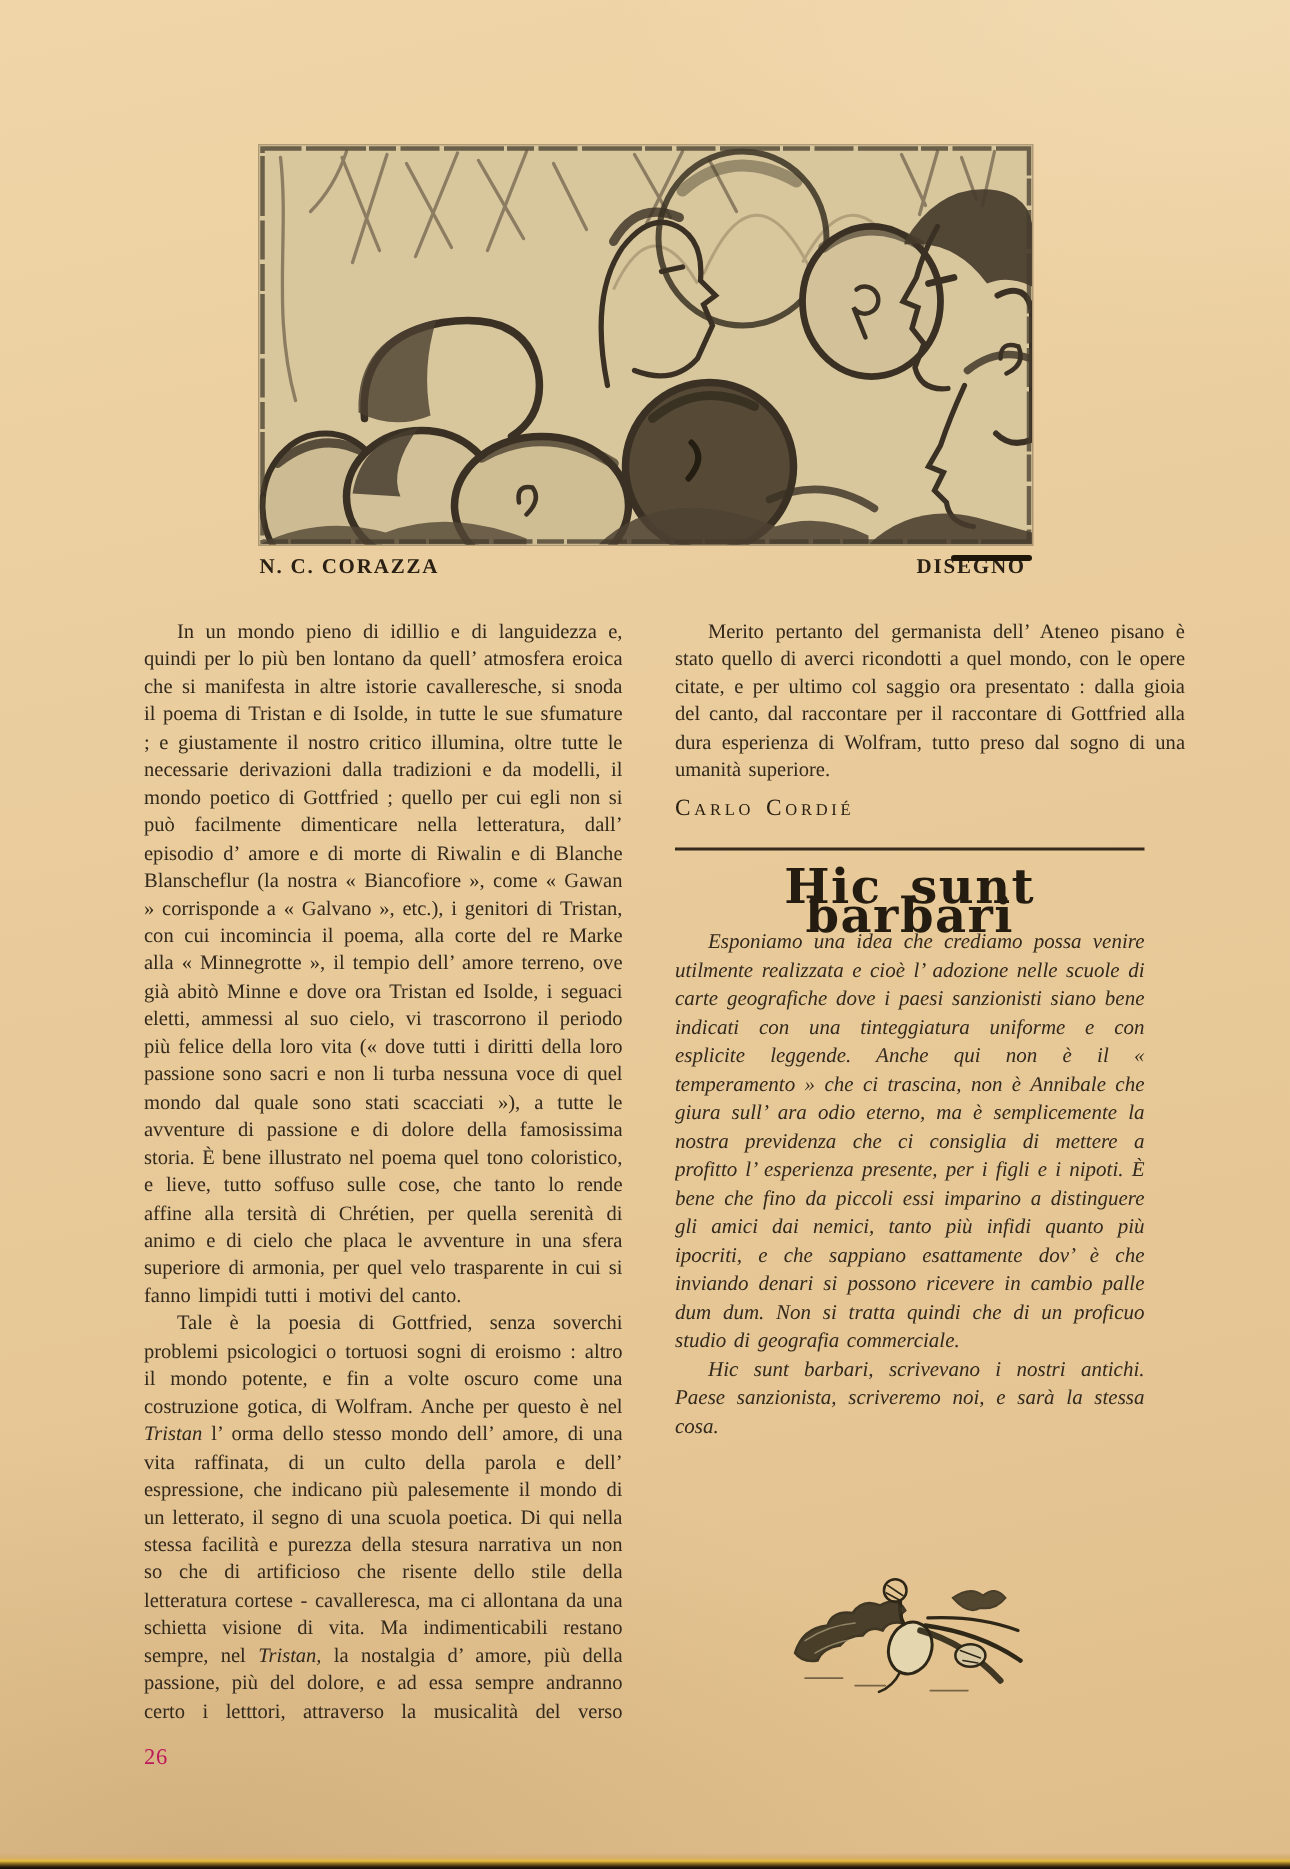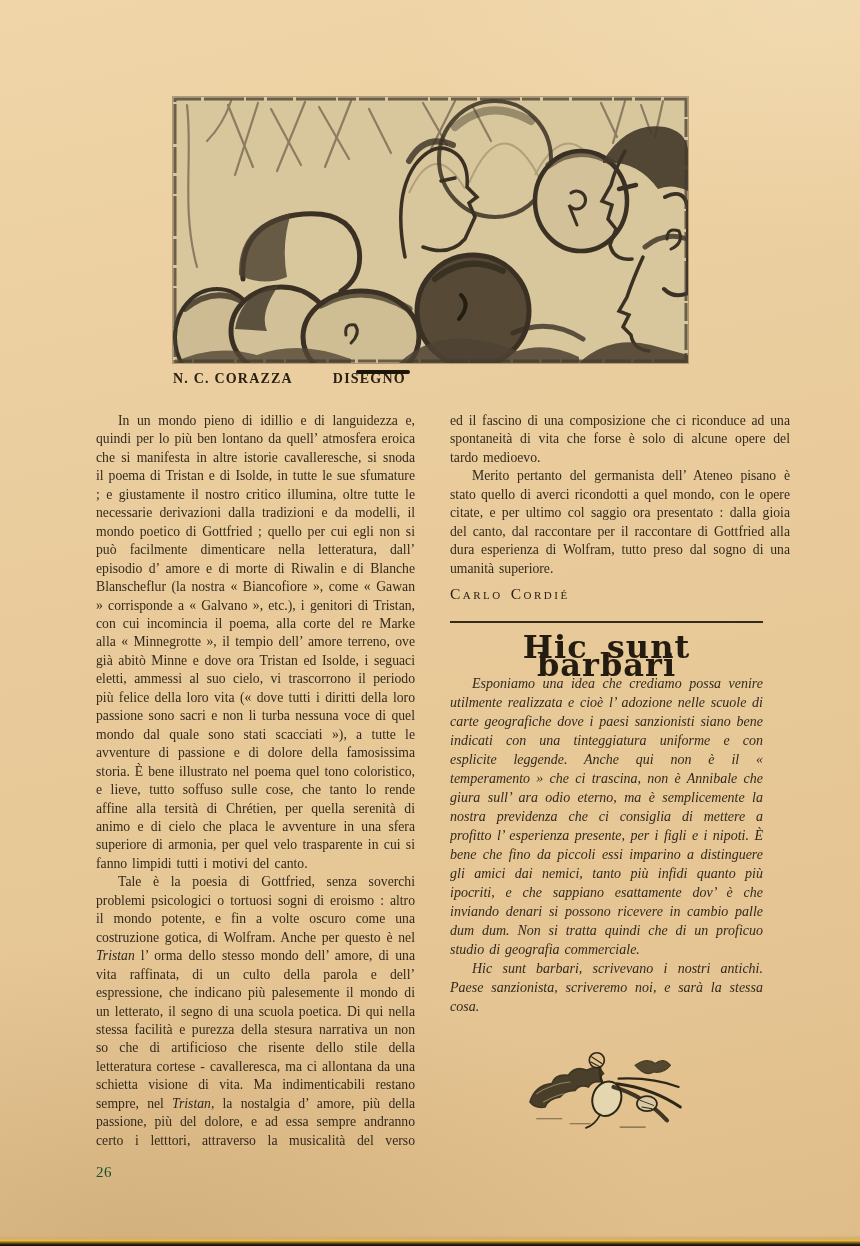--- a/index.html
+++ b/index.html
@@ -10,43 +10,43 @@
       radial-gradient(ellipse 900px 500px at 15% 100%, rgba(140,100,50,0.18), rgba(0,0,0,0) 60%),
       radial-gradient(ellipse 700px 400px at 95% 0%, rgba(255,240,210,0.25), rgba(0,0,0,0) 60%),
       linear-gradient(168deg,#efd5a8 0%, #e9cb9b 45%, #e4c492 80%, #dfbd8a 100%);
     color:#33291c;
   }
   .abs{position:absolute;}
   
   .artwork{left:173px;top:97px;width:515px;height:266px;background:#d8c69c;box-shadow:0 0 0 1px rgba(60,48,32,.35);}
   .artwork svg{display:block;width:100%;height:100%;}
   
-  .caption-row{left:173px;top:371px;width:515px;display:flex;align-items:flex-start;
-    font-weight:bold;font-size:14px;letter-spacing:1.2px;color:#2a2013;gap:40px;}
+  .caption-row{left:173px;top:371px;width:515px;display:flex;justify-content:space-between;align-items:flex-start;
+    font-weight:bold;font-size:14px;letter-spacing:1.2px;color:#2a2013;}
   .caption-right{position:relative;padding-right:4px;}
   .smear{position:absolute;top:-1px;right:0px;width:54px;height:4px;background:#1e1709;border-radius:2px;}
   
   .col{font-size:13.7px;line-height:18.45px;text-align:justify;word-spacing:1.5px;}
   .col p{margin:0;}
   .col p.indent{text-indent:22px;}
   .col p.cont{text-align-last:justify;}
   .it{font-style:italic;}
   .col-left{left:96px;top:412px;width:319px;height:745px;overflow:hidden;}
   .col-right{left:450px;top:412px;width:340px;height:660px;overflow:hidden;}
   .signature{text-align:left;padding-right:24px;margin-top:7px;font-variant:small-caps;
     letter-spacing:2.5px;font-size:15.5px;color:#2a2013;}
   .rule{width:313px;border:none;border-top:2px solid #352b1d;margin:17px 0 0 0;}
   .article2-title{width:313px;margin:15px 0 0 0;text-align:center;font-family:"DejaVu Serif",serif;
     font-weight:bold;font-size:32px;letter-spacing:1px;word-spacing:7px;color:#241c10;}
   .article2{width:313px;font-style:italic;font-size:14px;line-height:19px;}
   
   .vignette{left:520px;top:1050px;width:167px;height:84px;}
   .vignette svg{display:block;width:100%;height:100%;}
   
-  .page-number{left:96px;top:1164px;font-size:15px;letter-spacing:.5px;color:#14532d;}
+  .page-number{left:96px;top:1164px;font-size:15px;letter-spacing:.5px;color:#be185d;}
   
   .bottom-edge{left:0;bottom:0;width:860px;height:11px;
     background:linear-gradient(to bottom, rgba(170,130,70,0) 0%, #d3ad72 30%, #e6ba3e 52%, #8a691f 68%, #241a0e 88%, #140d06 100%);}
 </style>
 </head>
 <body>
 
 <div class="abs artwork">
   <svg viewBox="0 0 515 266" xmlns="http://www.w3.org/2000/svg">
     <rect width="515" height="266" fill="#d8c69c"></rect>
@@ -120,21 +120,20 @@
   </span>
 </div>
 
 <div class="abs col col-left">
     <p class="indent"><span>In un mondo pieno di idillio e di languidezza e, quindi per lo più ben lontano da quell’ atmosfera eroica che si manifesta in altre istorie cavalleresche, si snoda il poema di Tristan e di Isolde, in tutte le sue sfumature ; e giustamente il nostro critico illumina, oltre tutte le necessarie derivazioni dalla tradizioni e da modelli, il mondo poetico di Gottfried ; quello per cui egli non si può facilmente dimenticare nella letteratura, dall’ episodio d’ amore e di morte di Riwalin e di Blanche Blanscheflur (la nostra « Biancofiore », come « Gawan » corrisponde a « Galvano », etc.), i genitori di Tristan, con cui incomincia il poema, alla corte del re Marke alla « Minnegrotte », il tempio dell’ amore terreno, ove già abitò Minne e dove ora Tristan ed Isolde, i seguaci eletti, ammessi al suo cielo, vi trascorrono il periodo più felice della loro vita (« dove tutti i diritti della loro passione sono sacri e non li turba nessuna voce di quel mondo dal quale sono stati scacciati »), a tutte le avventure di passione e di dolore della famosissima storia. È bene illustrato nel poema quel tono coloristico, e lieve, tutto soffuso sulle cose, che tanto lo rende affine alla tersità di Chrétien, per quella serenità di animo e di cielo che placa le avventure in una sfera superiore di armonia, per quel velo trasparente in cui si fanno limpidi tutti i motivi del canto.</span></p>
     <p class="indent cont"><span>Tale è la poesia di Gottfried, senza soverchi problemi psicologici o tortuosi sogni di eroismo : altro il mondo potente, e fin a volte oscuro come una costruzione gotica, di Wolfram. Anche per questo è nel </span><span class="it">Tristan</span><span> l’ orma dello stesso mondo dell’ amore, di una vita raffinata, di un culto della parola e dell’ espressione, che indicano più palesemente il mondo di un letterato, il segno di una scuola poetica. Di qui nella stessa facilità e purezza della stesura narrativa un non so che di artificioso che risente dello stile della letteratura cortese - cavalleresca, ma ci allontana da una schietta visione di vita. Ma indimenticabili restano sempre, nel </span><span class="it">Tristan,</span><span> la nostalgia d’ amore, più della passione, più del dolore, e ad essa sempre andranno certo i letttori, attraverso la musicalità del verso</span></p>
   </div>
 
 <div class="abs col col-right">
   <div>
-      <p><span>ed il fascino di una composizione che ci riconduce ad una spontaneità di vita che forse è solo di alcune opere del tardo medioevo.</span></p>
       <p class="indent"><span>Merito pertanto del germanista dell’ Ateneo pisano è stato quello di averci ricondotti a quel mondo, con le opere citate, e per ultimo col saggio ora presentato : dalla gioia del canto, dal raccontare per il raccontare di Gottfried alla dura esperienza di Wolfram, tutto preso dal sogno di una umanità superiore.</span></p>
     </div>
   <div class="signature">Carlo Cordié</div>
   <hr class="rule">
   <h2 class="article2-title">Hic sunt barbari</h2>
   <div class="article2">
       <p class="indent"><span>Esponiamo una idea che crediamo possa venire utilmente realizzata e cioè l’ adozione nelle scuole di carte geografiche dove i paesi sanzionisti siano bene indicati con una tinteggiatura uniforme e con esplicite leggende. Anche qui non è il « temperamento » che ci trascina, non è Annibale che giura sull’ ara odio eterno, ma è semplicemente la nostra previdenza che ci consiglia di mettere a profitto l’ esperienza presente, per i figli e i nipoti. È bene che fino da piccoli essi imparino a distinguere gli amici dai nemici, tanto più infidi quanto più ipocriti, e che sappiano esattamente dov’ è che inviando denari si possono ricevere in cambio palle dum dum. Non si tratta quindi che di un proficuo studio di geografia commerciale.</span></p>
       <p class="indent"><span>Hic sunt barbari, scrivevano i nostri antichi. Paese sanzionista, scriveremo noi, e sarà la stessa cosa.</span></p>
     </div>
 </div>

